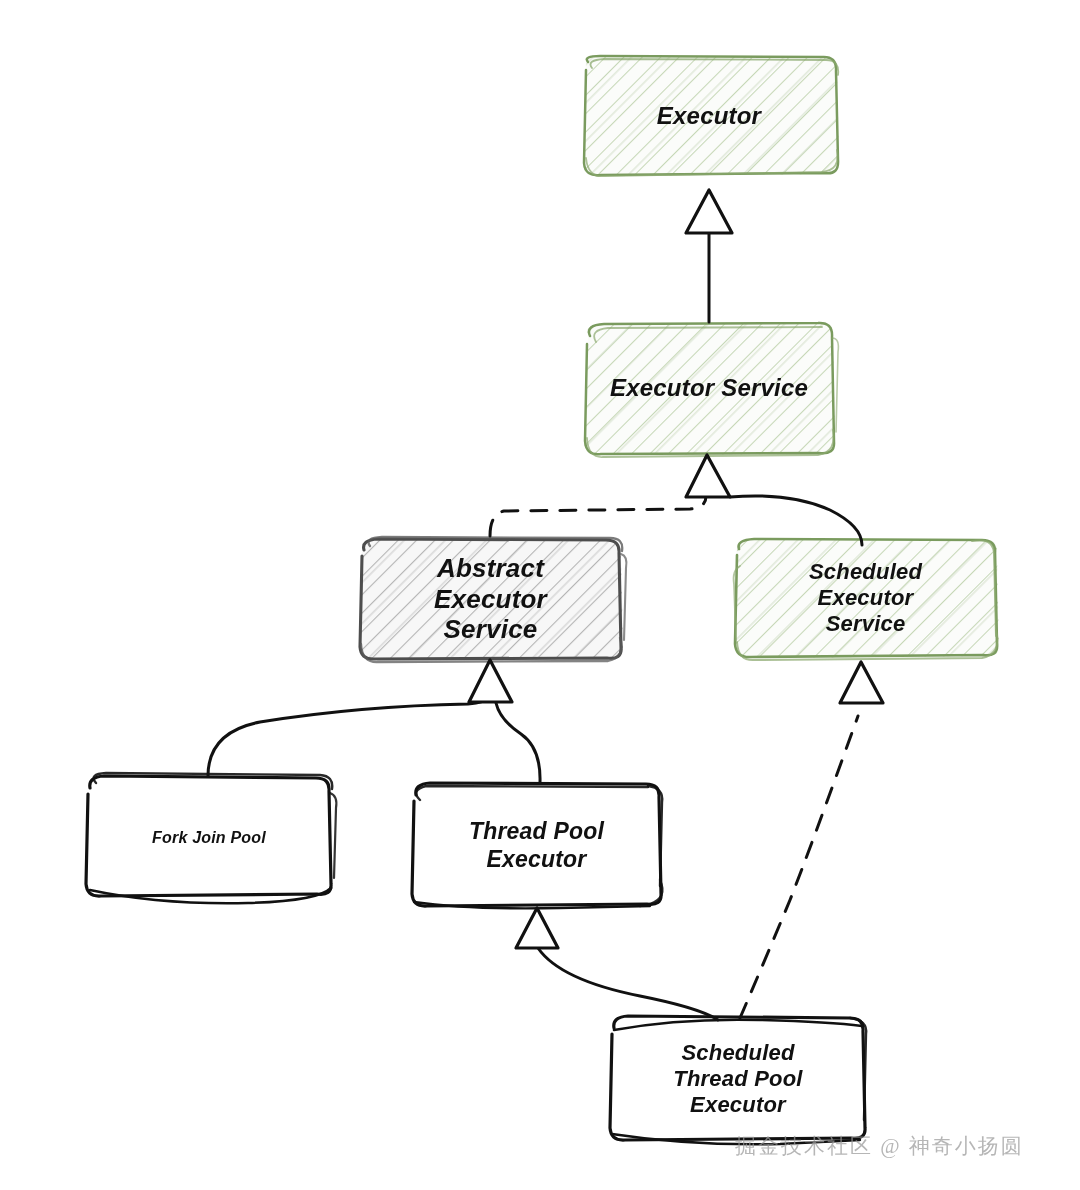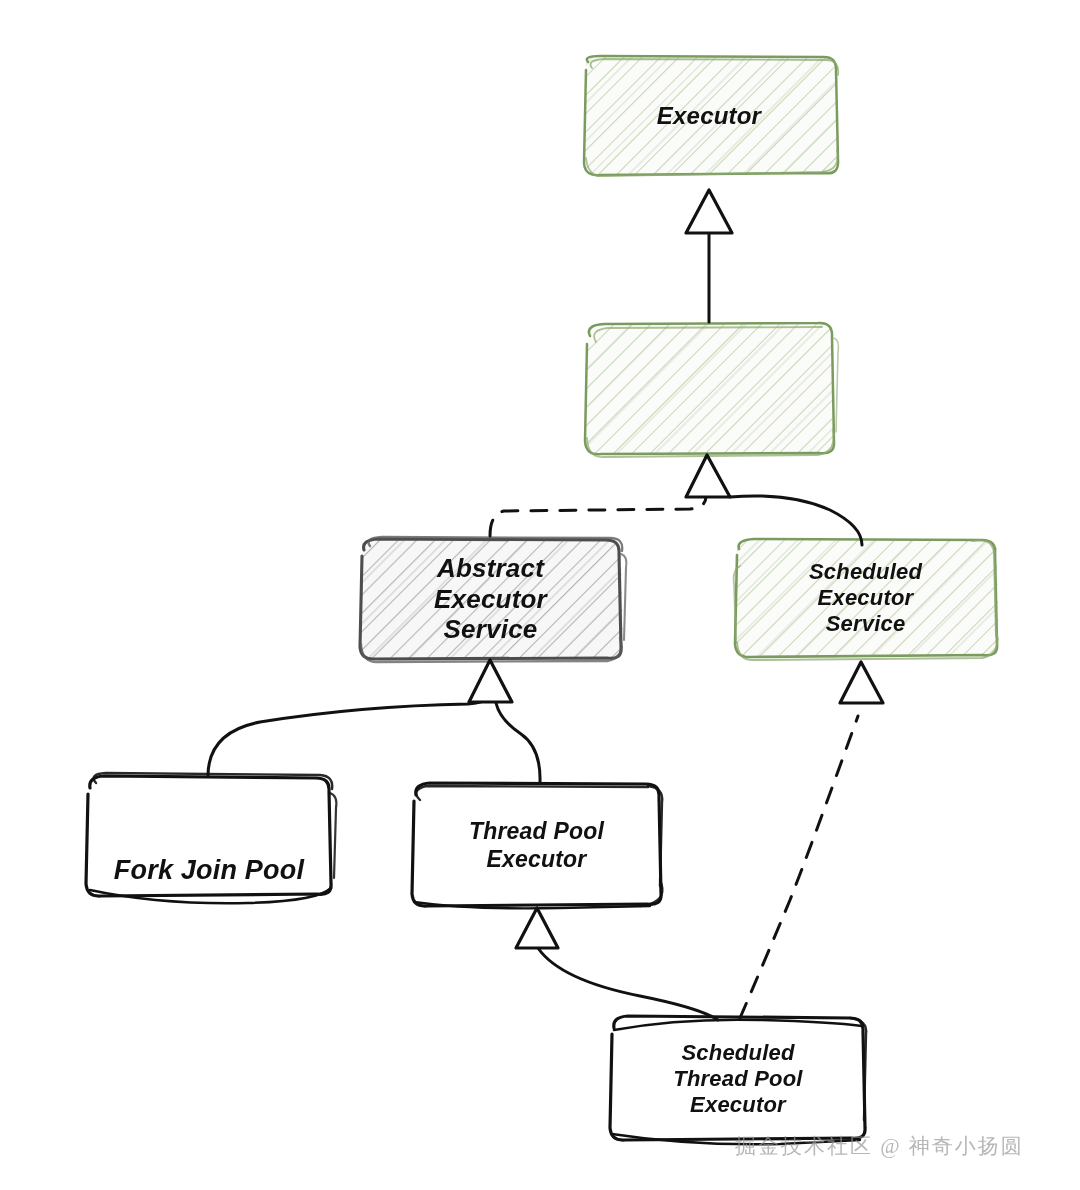--- a/index.html
+++ b/index.html
@@ -162,30 +162,31 @@
     </g>
 
     <g>
       <path d="M740,1018 Q765,960 790,900 Q812,844 858,716" fill="none" stroke="#111111" stroke-width="3" stroke-linecap="round" stroke-dasharray="16 13"></path>
       <path d="M861,662 L840,703 L883,703 Z" fill="#ffffff" stroke="#111111" stroke-width="3.2" stroke-linejoin="round"></path>
     </g>
   </svg>
 
   <div class="node-label" style="left:578px; top:55px; width:262px; height:122px; font-size:24px;">Executor</div>
 
+  <div class="node-label" style="left:583px; top:322px; width:252px; height:132px; font-size:24px;">Executor Service</div>
 
   <div class="node-label" style="left:358px; top:538px; width:265px; height:122px; font-size:26px;">Abstract
 Executor
 Service</div>
 
   <div class="node-label" style="left:733px; top:538px; width:265px; height:120px; font-size:22px;">Scheduled
 Executor
 Service</div>
 
-  <div class="node-label" style="left:84px; top:808px; width:250px; height:125px; font-size:27px;">Fork Join Pool</div>
+  <div class="node-label" style="left:84px; top:776px; width:250px; height:125px; font-size:16px;">Fork Join Pool</div>
 
   <div class="node-label" style="left:410px; top:782px; width:253px; height:127px; font-size:23px;">Thread Pool
 Executor</div>
 
   <div class="node-label" style="left:608px; top:1015px; width:260px; height:128px; font-size:22px;">Scheduled
 Thread Pool
 Executor</div>
 
   <div class="watermark" style="left:735px; top:1132px;font-family:Liberation Serif, serif;">掘金技术社区 @ 神奇小扬圆</div>
 

